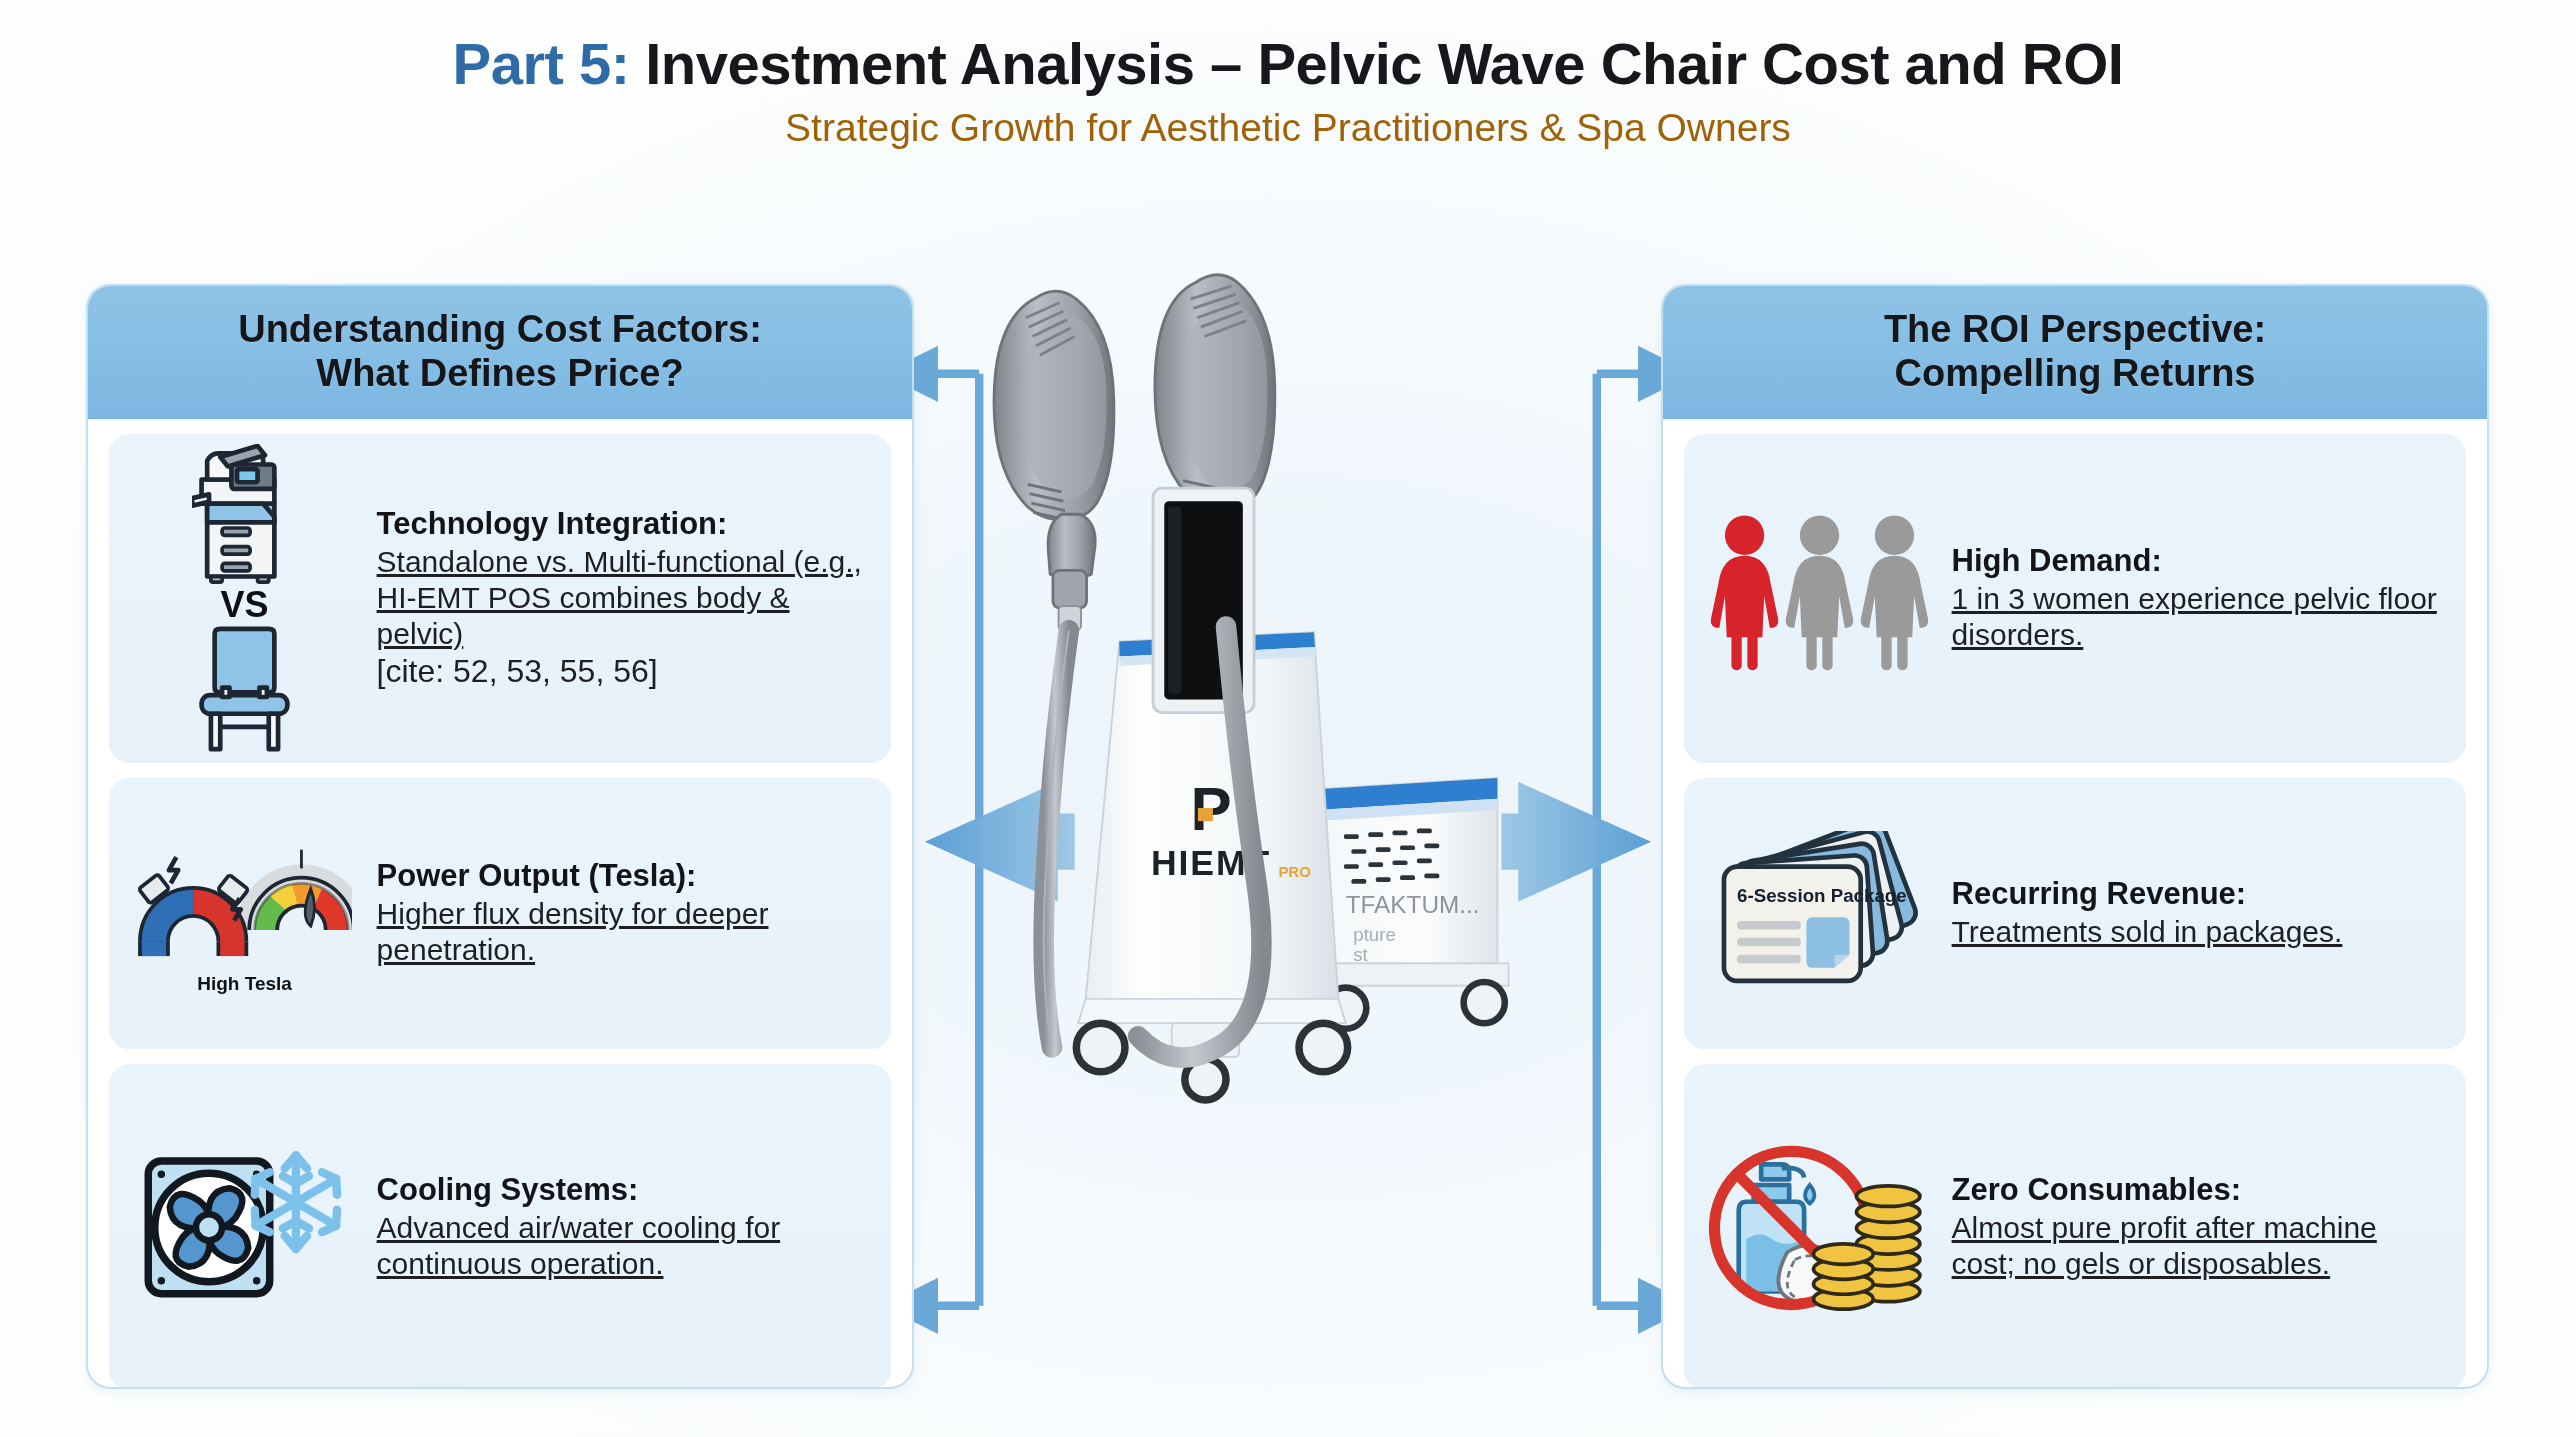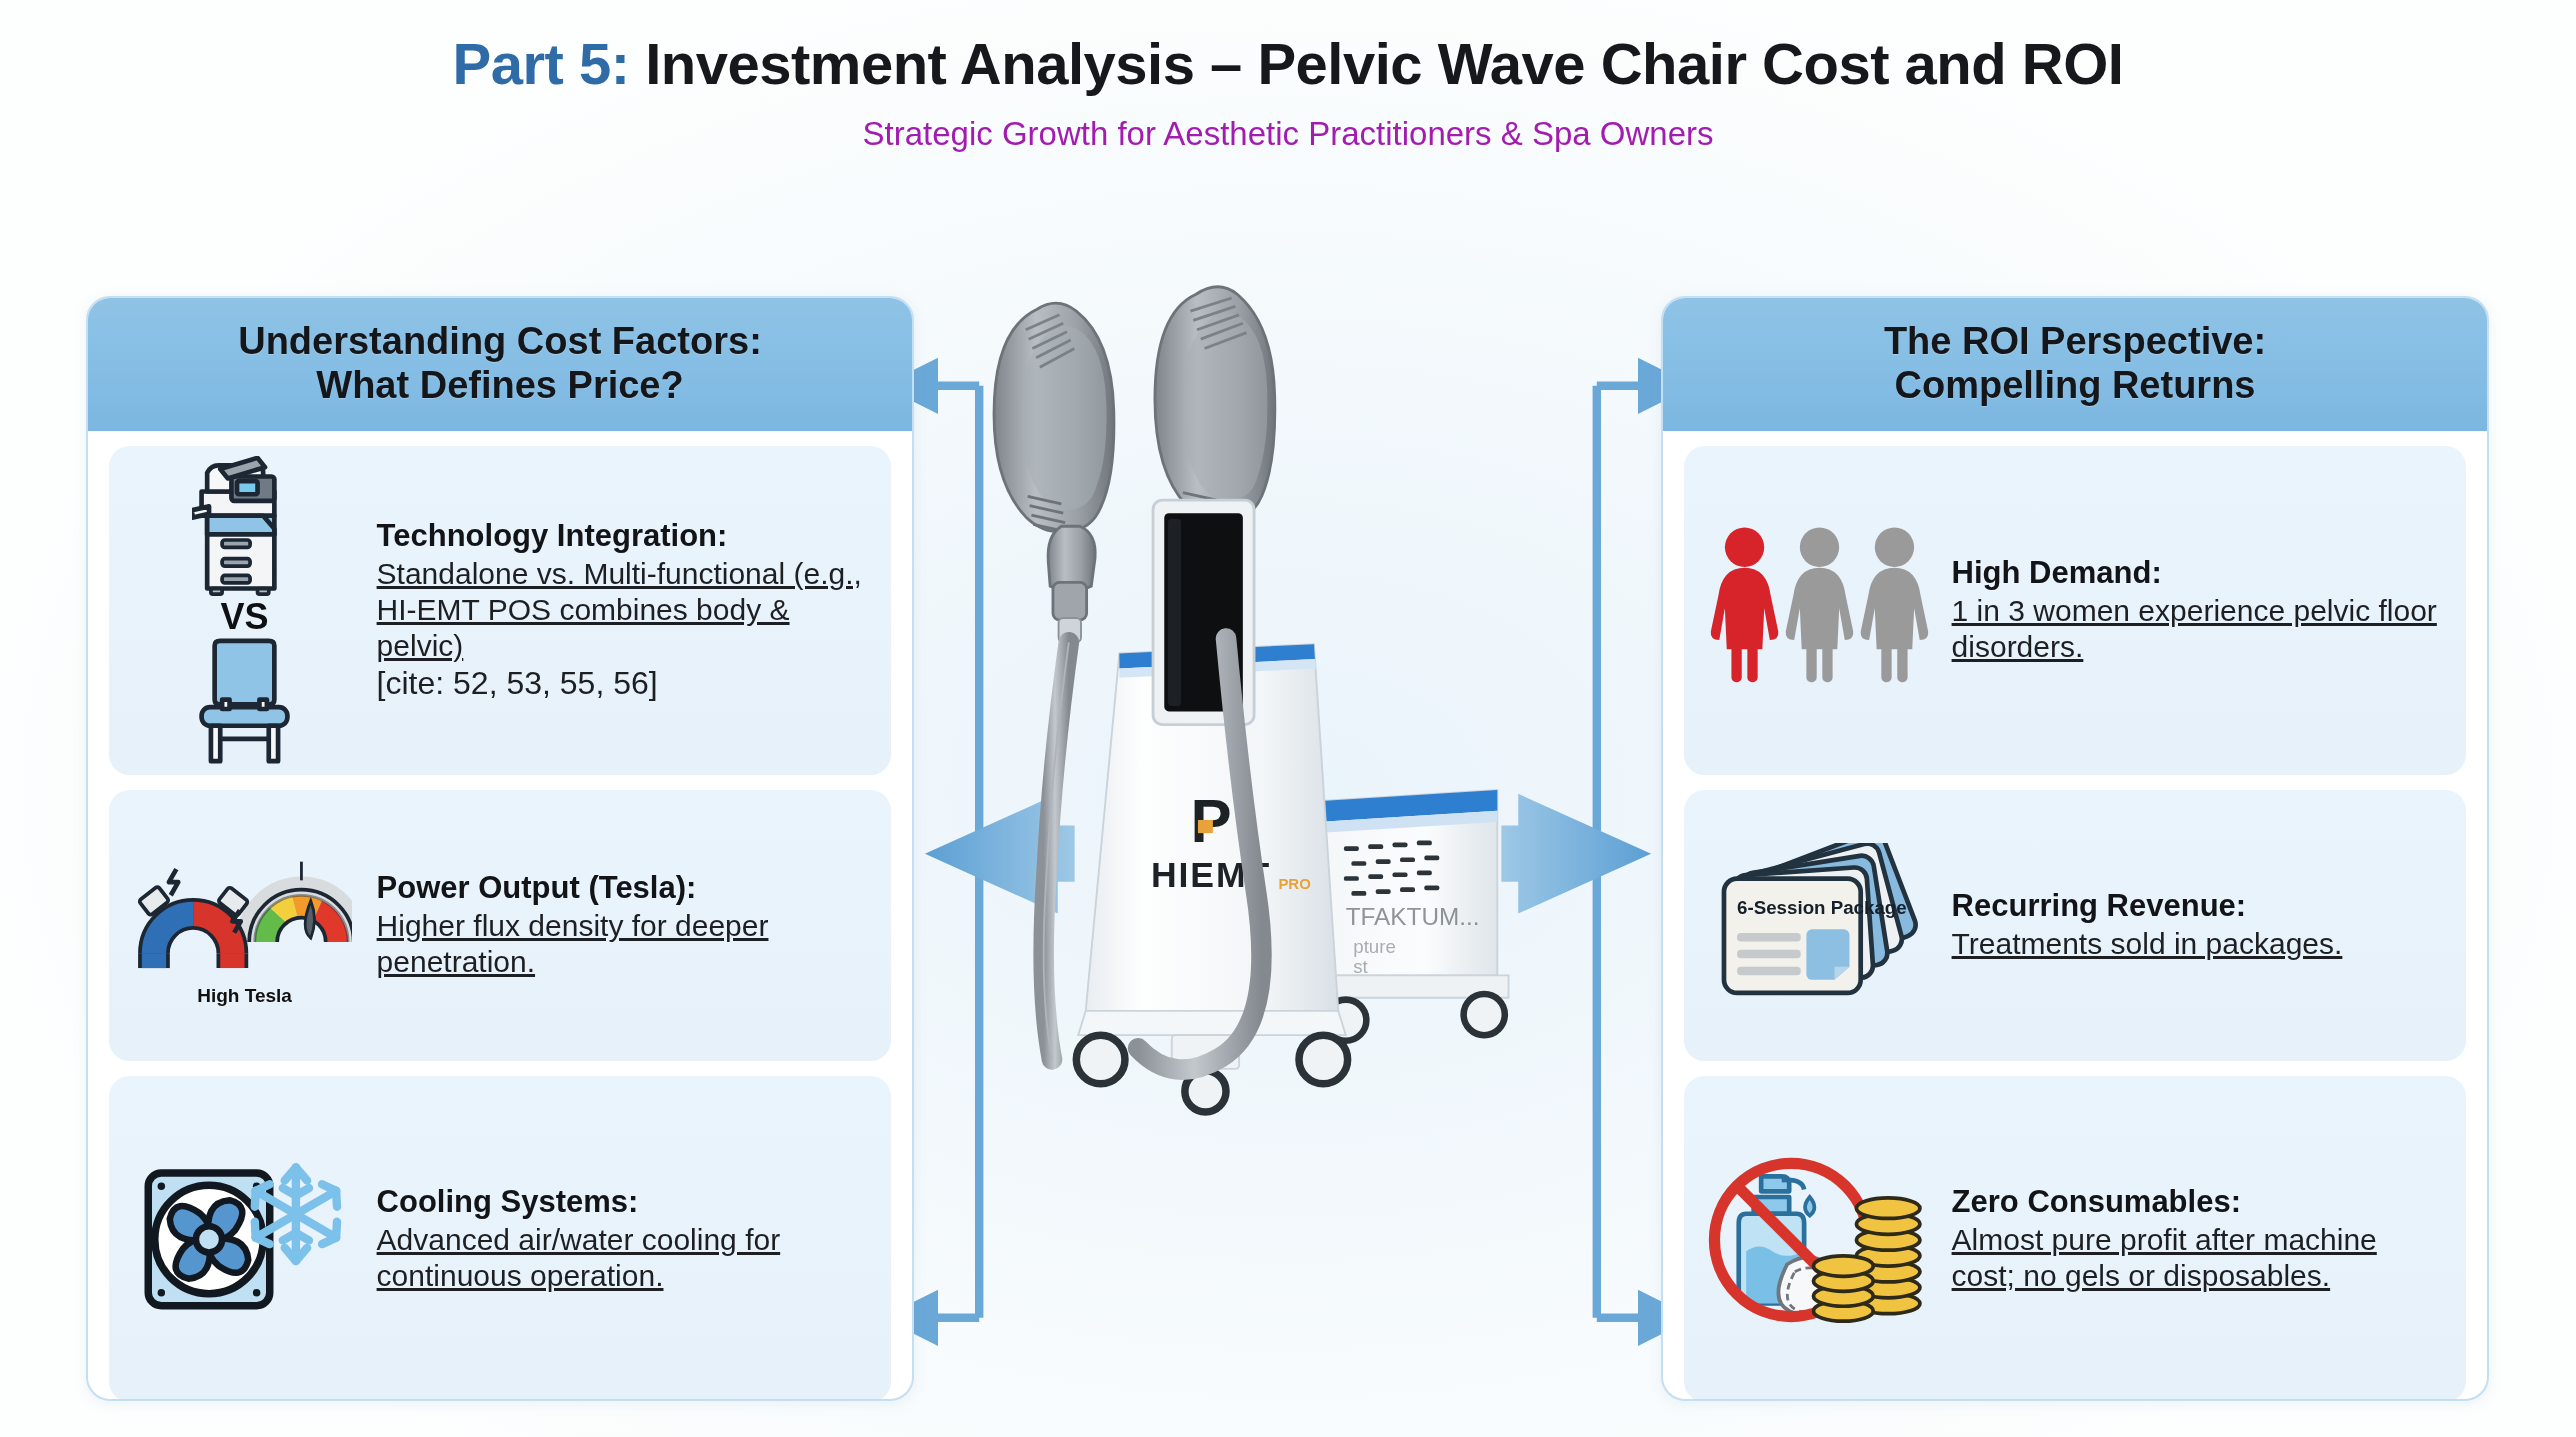--- a/index.html
+++ b/index.html
@@ -16,27 +16,27 @@
   }
 
   
   .header { width: 100%; padding-top: 33px; text-align: center; }
   .title {
     font-size: 58px; font-weight: bold; letter-spacing: -0.5px;
     color: #17181c; line-height: 1.08; white-space: nowrap;
   }
   .title .accent { color: #2f6ca7; }
   .subtitle {
-    margin-top: 20px; font-size: 33px; font-weight: 400;
-    color: #a21caf; line-height: 1.1;
+    margin-top: 11px; font-size: 39px; font-weight: 400;
+    color: #a16207; line-height: 1.1;
   }
 
   
   .stage {
-    position: absolute; left: 0; top: 281px;
+    position: absolute; left: 0; top: 269px;
     width: 2201px; height: 1151px;
   }
 
   .panel {
     position: absolute; top: 15px; width: 828px; height: 1105px;
     background: #ffffff;
     border: 2.8px solid #c3dff2;
     border-radius: 24px;
     box-shadow: 0 2.8px 13px rgba(120,160,190,0.13);
     overflow: hidden;

